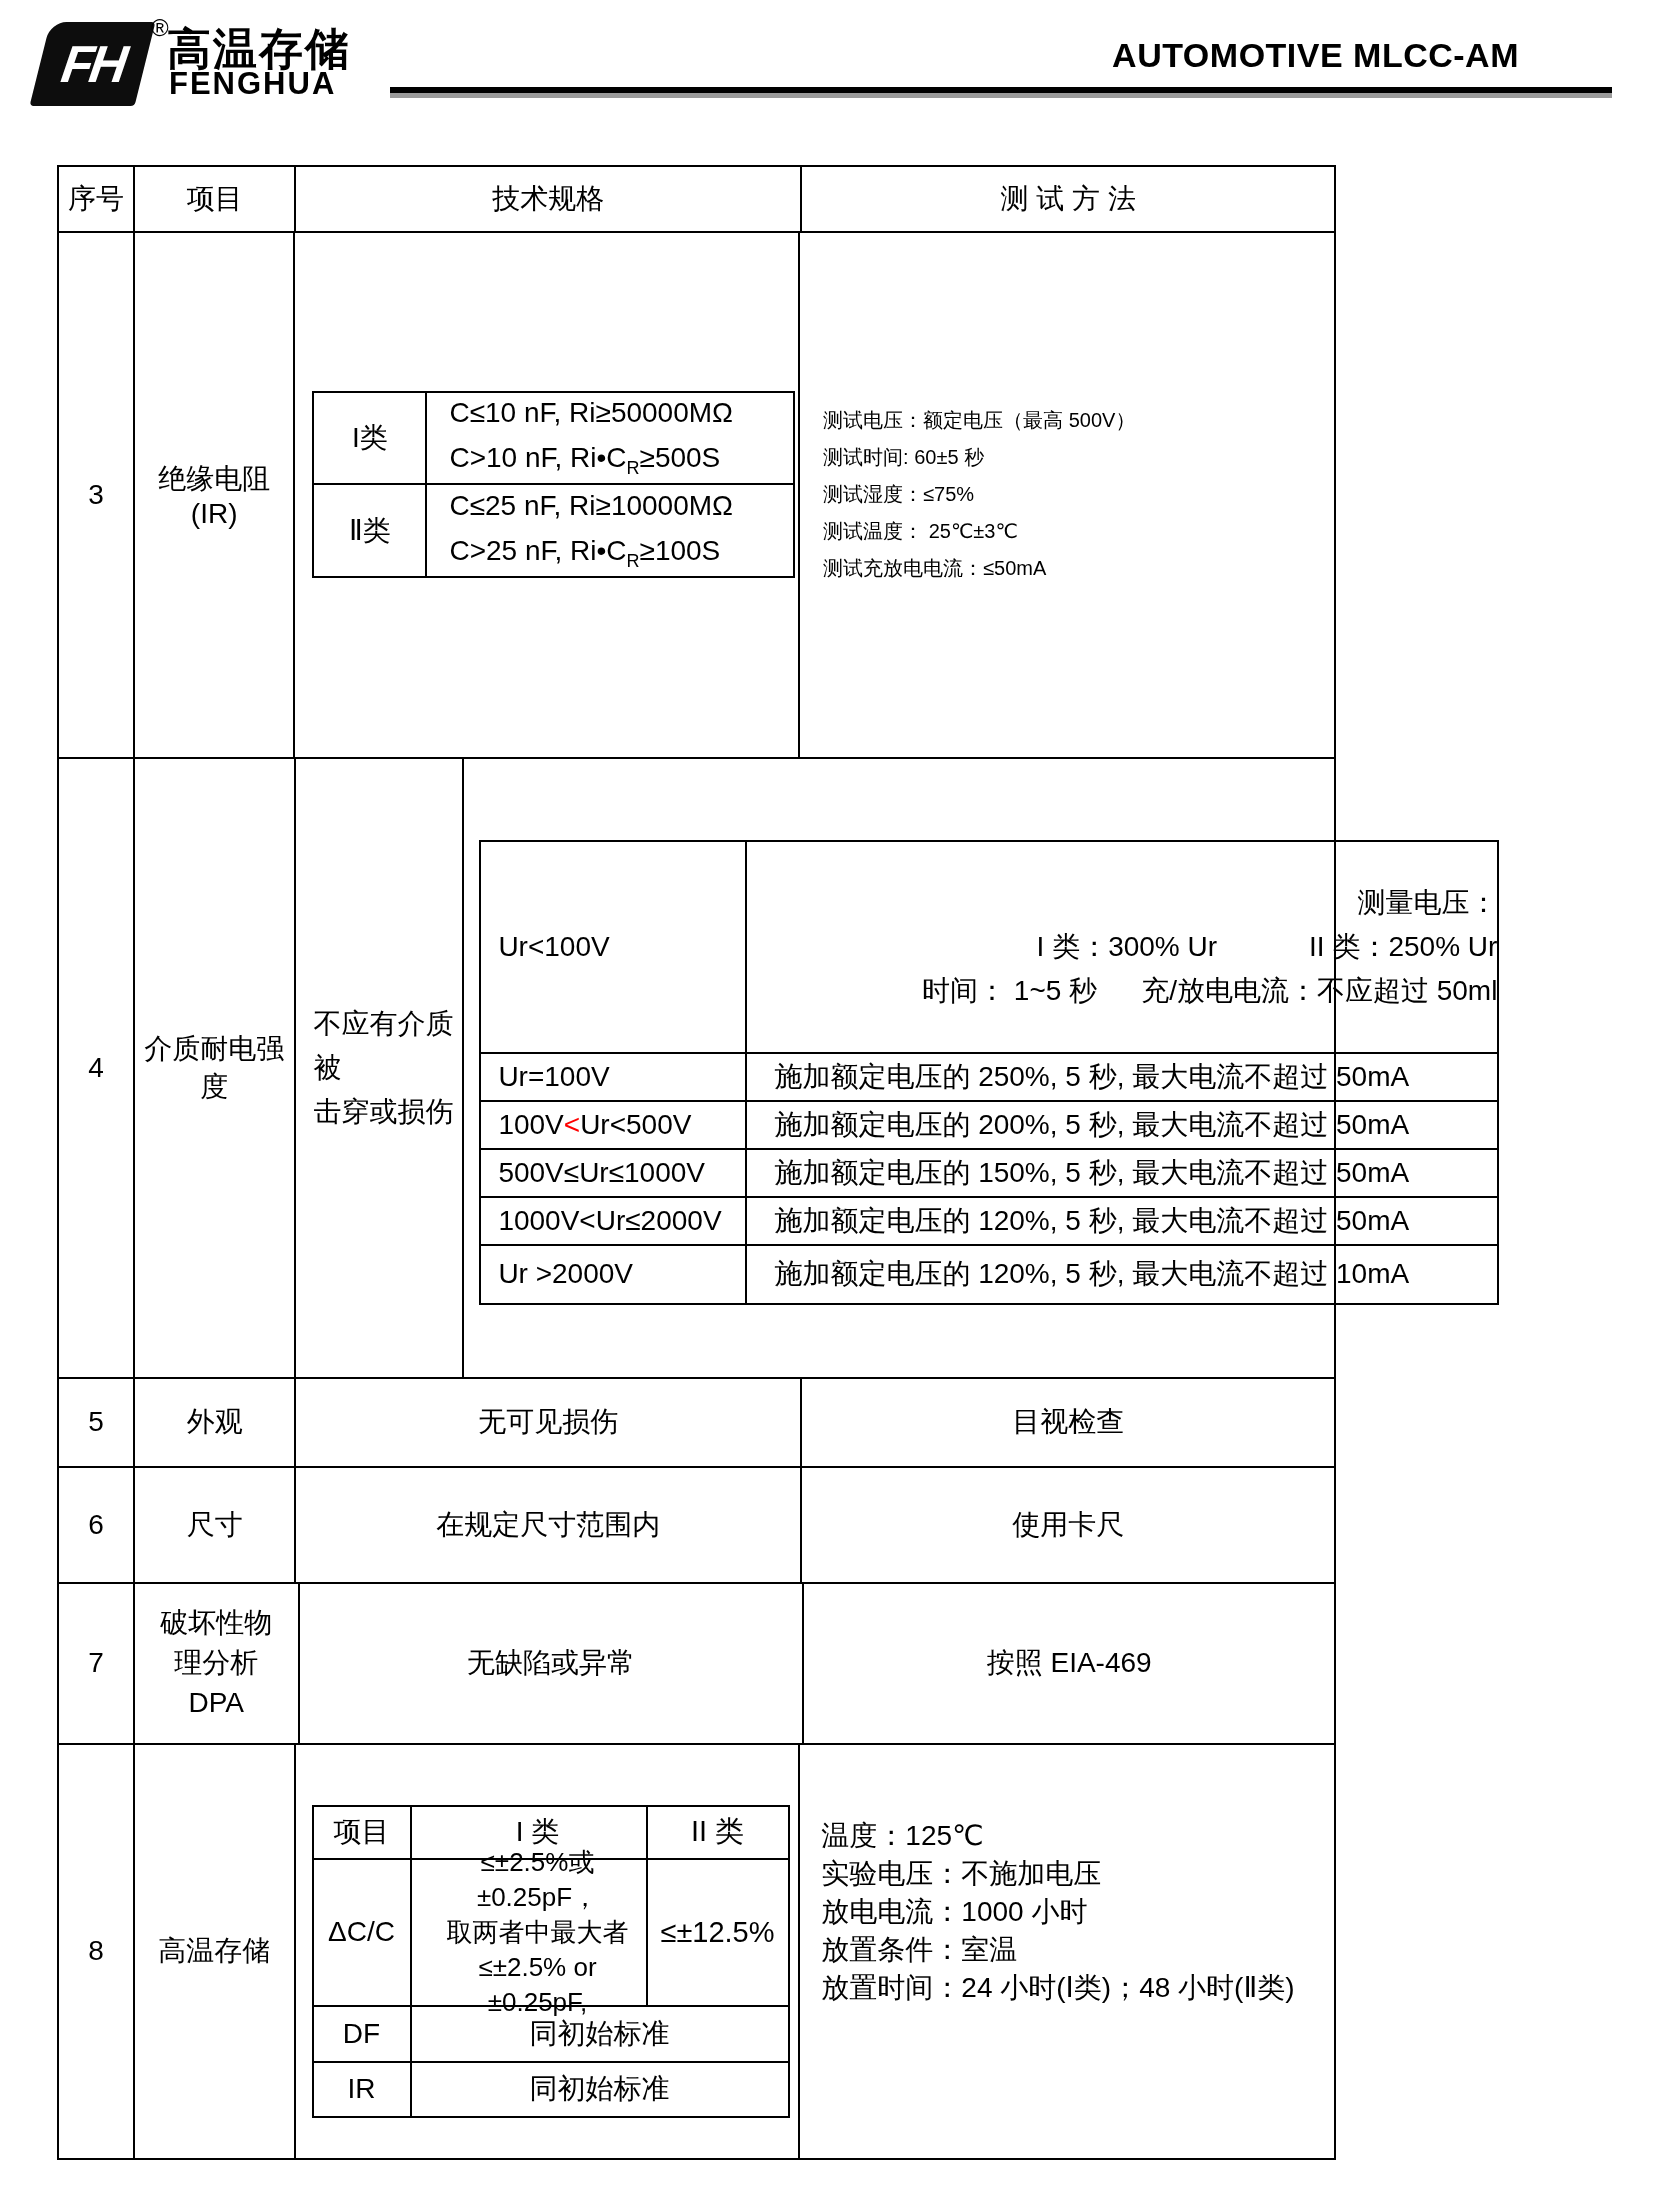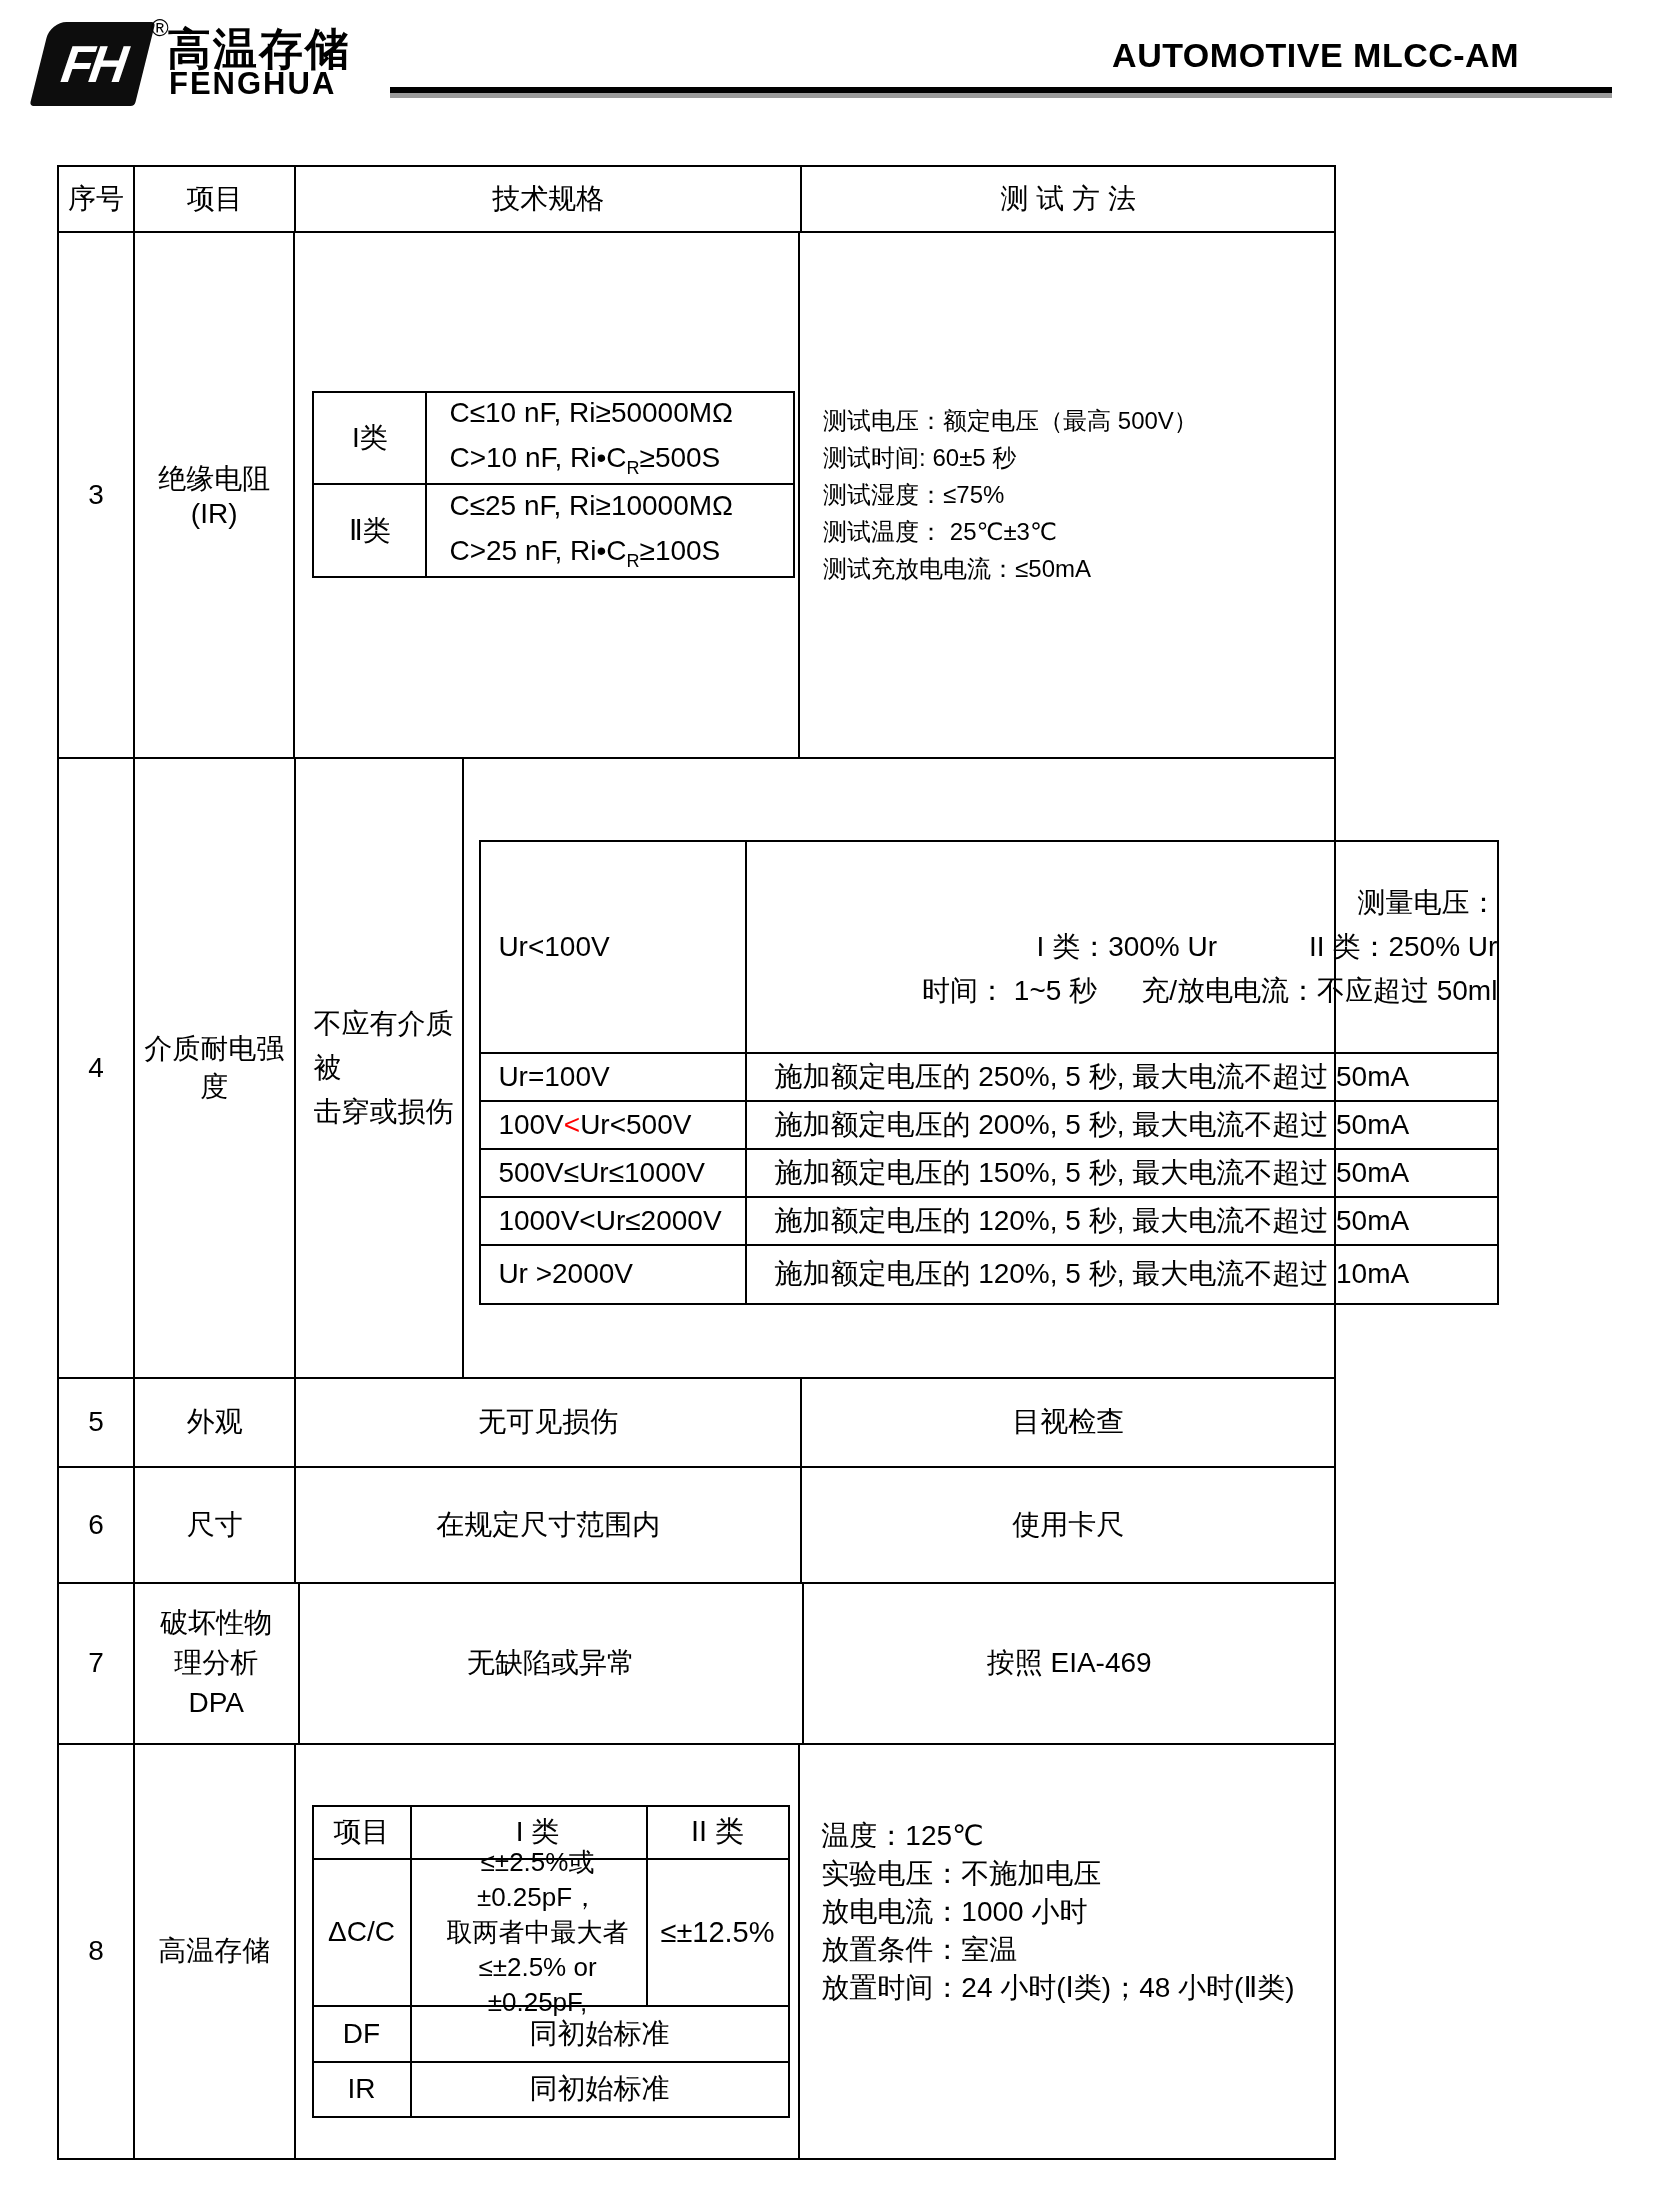--- a/index.html
+++ b/index.html
@@ -62,21 +62,21 @@
   }
   .sub3-row { flex:1; display:flex; border-bottom:2px solid #000; min-height:0; }
   .sub3-row.last { border-bottom:none; }
   .sub3-label { width:113px; border-right:2px solid #000; display:flex; align-items:center; justify-content:center; }
   .sub3-val { flex:1; display:flex; flex-direction:column; justify-content:center; padding-left:22px; gap:13px; text-align:left; }
   sub { font-size:18px; }
 
   
   .method-lines {
     display:flex; flex-direction:column; justify-content:center; align-items:flex-start;
-    text-align:left; padding-left:23px; font-size:24px; line-height:37px;
+    text-align:left; padding-left:23px; font-size:20px; line-height:37px;
   }
   .method-lines.toppad { justify-content:flex-start; padding-top:72px; line-height:38px; font-size:28px;padding-left:21px; }
 
   
   .nested {
     position:absolute; left:15px; top:81px; width:1020px; height:465px;
     border:2px solid #000; display:flex; flex-direction:column;
   }
   .n-row { display:flex; border-bottom:2px solid #000; width:100%; }
   .n-r1 { height:212px; }

